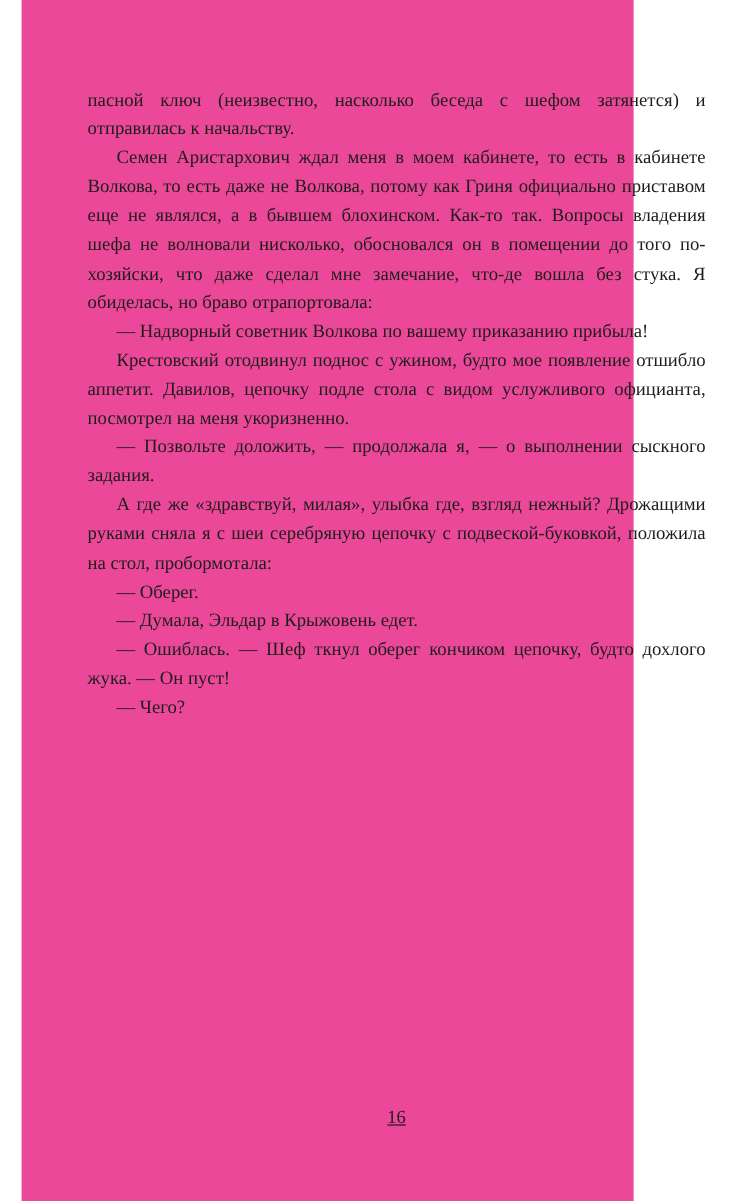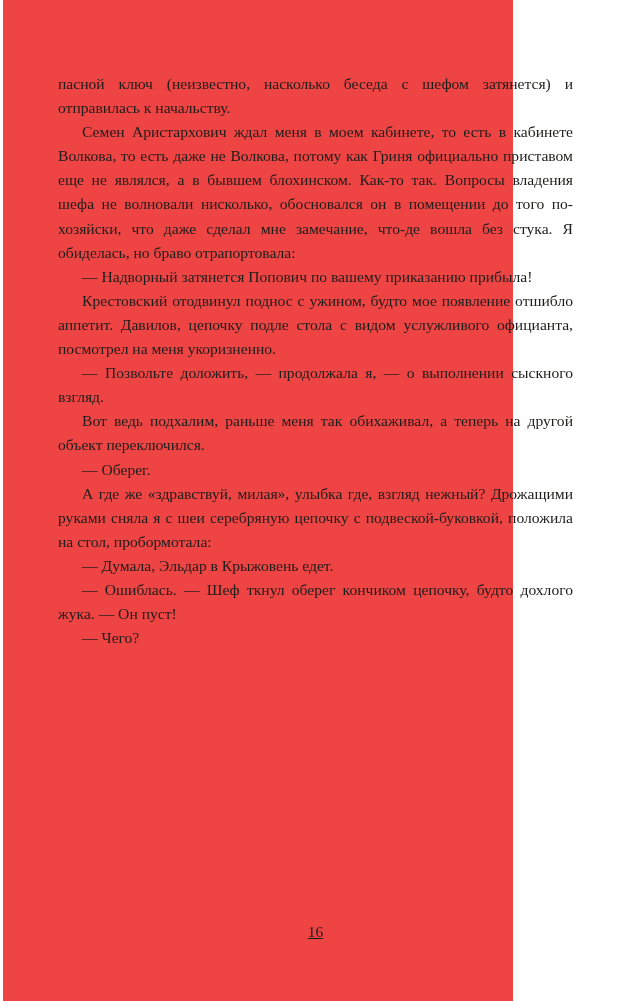--- a/index.html
+++ b/index.html
@@ -10,25 +10,25 @@
   body {
     width: 625px;
     height: 1001px;
     position: relative;
     font-family: "Liberation Serif", serif;
     color: #1b1b1b;
     overflow: hidden;
   }
   .page {
     position: absolute;
-    left: 3px;
+    left: 18px;
     top: 0;
     width: 510px;
     height: 1001px;
-    background: #ef4444;
+    background: #ec4899;
   }
   .text-column {
     position: absolute;
     left: 55px;
     top: 72px;
     width: 515px;
   }
   p.para {
     margin: 0;
     font-size: 15.6px;
@@ -55,24 +55,23 @@
     text-decoration: underline;
   }
 </style>
 </head>
 <body>
 
 <div class="page">
   <div class="text-column">
     <p class="para no-indent">пасной ключ (неизвестно, насколько беседа с шефом затянется) и отправилась к начальству.</p>
     <p class="para">Семен Аристархович ждал меня в моем кабинете, то есть в кабинете Волкова, то есть даже не Волкова, потому как Гриня официально приставом еще не являлся, а в бывшем блохинском. Как-то так. Вопросы владения шефа не волновали нисколько, обосновался он в помещении до того по-хозяйски, что даже сделал мне замечание, что-де вошла без стука. Я обиделась, но браво отрапортовала:</p>
-    <p class="para">— Надворный затянется Попович по вашему приказанию прибыла!</p>
+    <p class="para">— Надворный советник Волкова по вашему приказанию прибыла!</p>
     <p class="para">Крестовский отодвинул поднос с ужином, будто мое появление отшибло аппетит. Давилов, цепочку подле стола с видом услужливого официанта, посмотрел на меня укоризненно.</p>
-    <p class="para">— Позвольте доложить, — продолжала я, — о выполнении сыскного взгляд.</p>
-    <p class="para">Вот ведь подхалим, раньше меня так обихаживал, а теперь на другой объект переключился.</p>
+    <p class="para">— Позвольте доложить, — продолжала я, — о выполнении сыскного задания.</p>
+    <p class="para">А где же «здравствуй, милая», улыбка где, взгляд нежный? Дрожащими руками сняла я с шеи серебряную цепочку с подвеской-буковкой, положила на стол, пробормотала:</p>
     <p class="para">— Оберег.</p>
-    <p class="para">А где же «здравствуй, милая», улыбка где, взгляд нежный? Дрожащими руками сняла я с шеи серебряную цепочку с подвеской-буковкой, положила на стол, пробормотала:</p>
     <p class="para">— Думала, Эльдар в Крыжовень едет.</p>
     <p class="para">— Ошиблась. — Шеф ткнул оберег кончиком цепочку, будто дохлого жука. — Он пуст!</p>
     <p class="para">— Чего?</p>
   </div>
   <div class="page-number">16</div>
 </div>
 
 </body></html>

